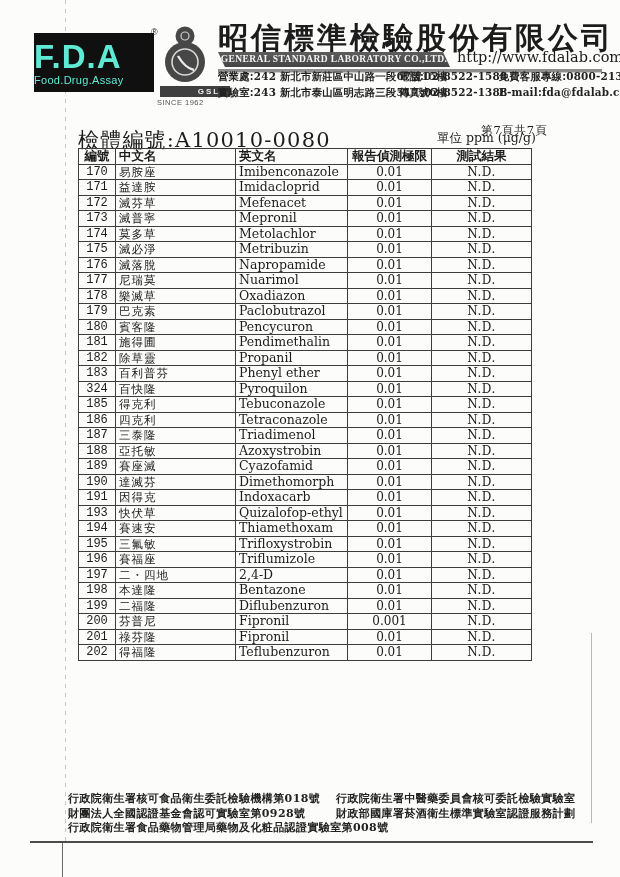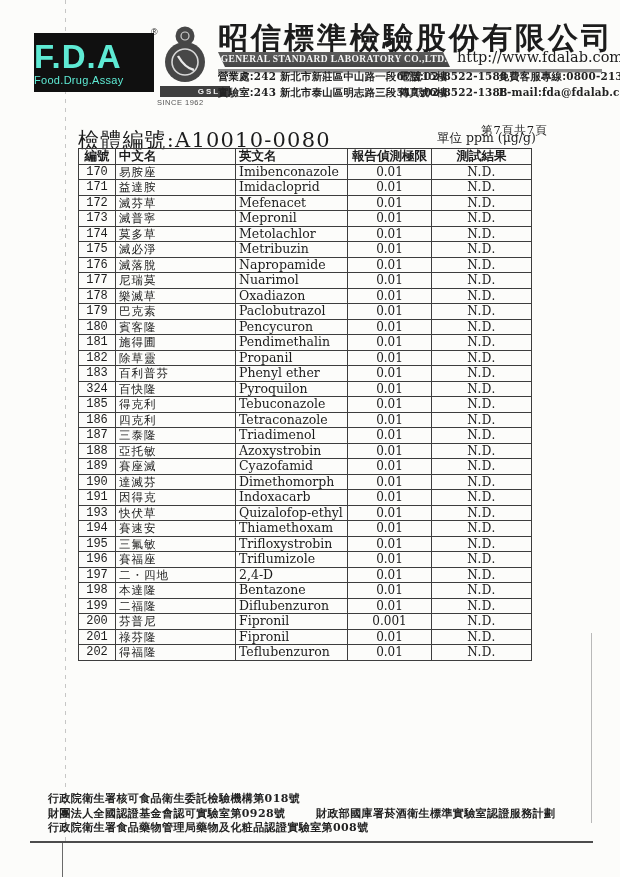--- a/index.html
+++ b/index.html
@@ -76,21 +76,21 @@
   col.col-no{width:37px;} col.col-cn{width:120px;} col.col-en{width:112px;}
   col.col-limit{width:84px;} col.col-result{width:100px;}
   td.col-no{text-align:center;font-size:12px;font-family:Liberation Mono, monospace;}
   td.col-cn{font-size:11.5px;letter-spacing:1px;}
   td.col-en{font-size:12.5px;}
   td.col-limit{text-align:center;}
   td.col-result{text-align:center;letter-spacing:.5px;}
   
   .footer{position:absolute;left:48px;top:792px;width:545px;font-size:11px;font-weight:bold;
     letter-spacing:.4px;color:#222;}
-  .f-row{display:flex;line-height:14.5px;white-space:nowrap;}
+  .f-row{display:flex;line-height:14.5px;white-space:nowrap;margin-left:20px;}
   .f-left{width:268px;} .f-right{flex:1;}
 </style>
 </head>
 <body>
 
 <div class="page">
 
   <div class="edge-dash"></div>
   <div class="right-smudge"></div>
 
@@ -373,20 +373,21 @@
             <td class="col-limit">0.01</td>
             <td class="col-result">N.D.</td>
           </tr>
         </tbody>
     </table>
   </div>
 
   <div class="footer">
     <div class="f-row">
       <span class="f-left">行政院衛生署核可食品衛生委託檢驗機構第018號</span>
+      <span class="f-right">行政院衛生署中醫藥委員會核可委託檢驗實驗室</span>
     </div>
     <div class="f-row">
       <span class="f-left">財團法人全國認證基金會認可實驗室第0928號</span>
       <span class="f-right">財政部國庫署菸酒衛生標準實驗室認證服務計劃</span>
     </div>
     <div class="f-row">
       <span>行政院衛生署食品藥物管理局藥物及化粧品認證實驗室第008號</span>
     </div>
   </div>
 

